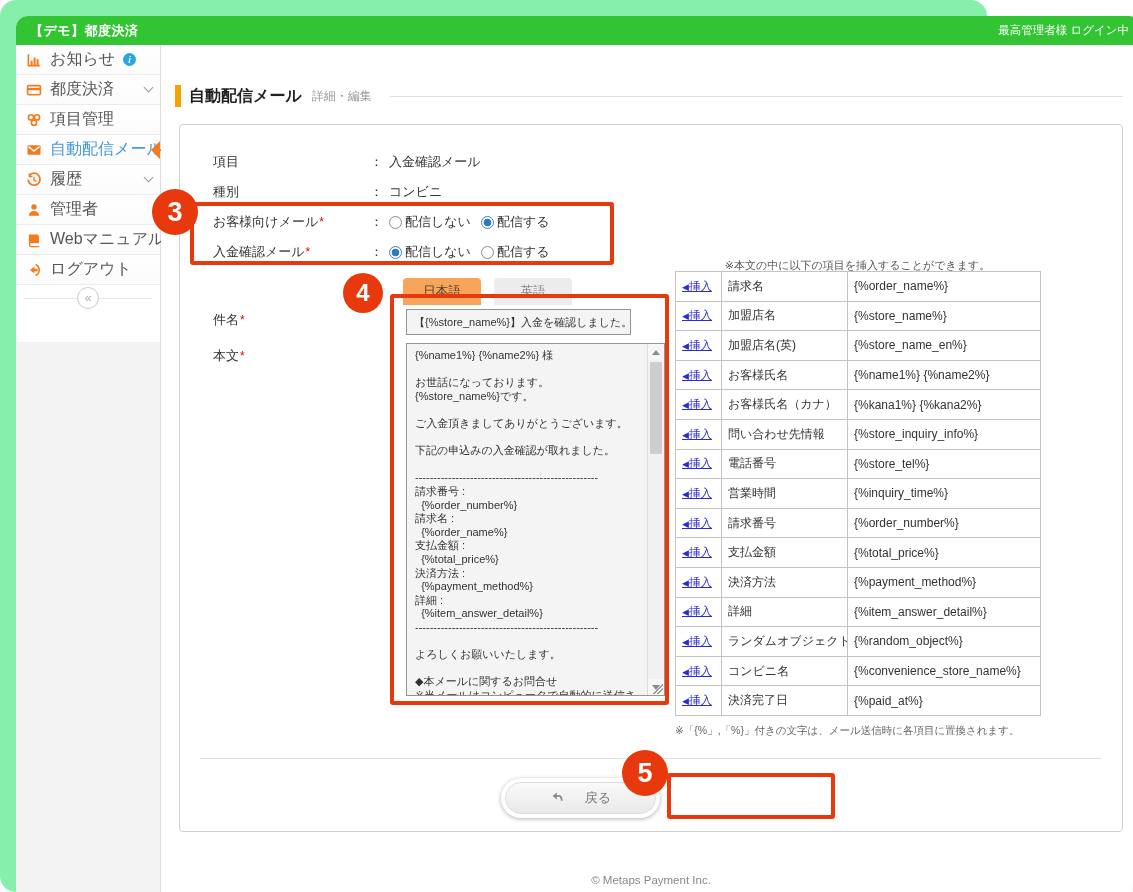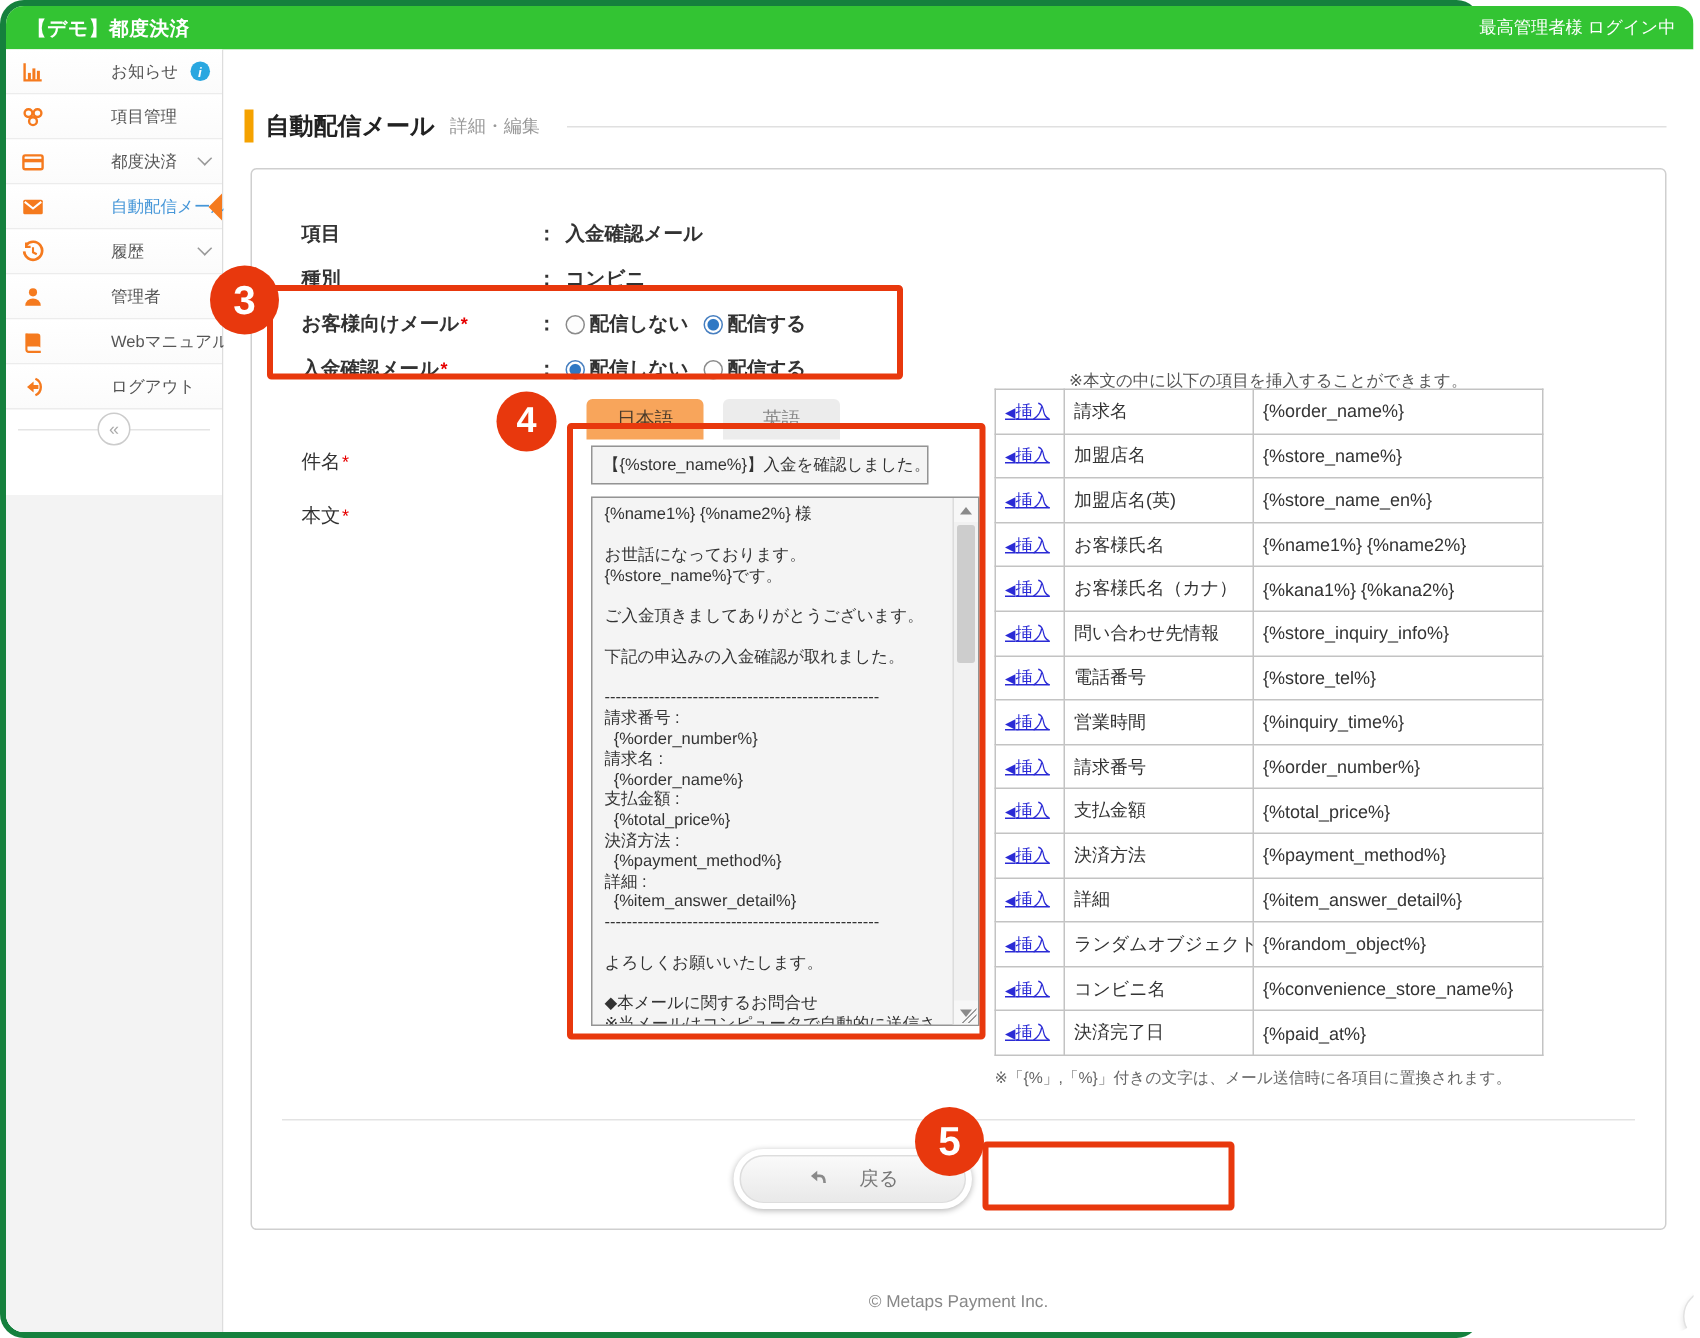--- a/index.html
+++ b/index.html
@@ -1,31 +1,31 @@
 <!DOCTYPE html>
 <html style="--header-green: #33c433; --accent-orange: #f57a1e; --annotation-red: #e8380d; --link-blue: #2b2bd5; --active-blue: #4596d8;"><head>
 <meta charset="utf-8">
 <style>
   * { margin:0; padding:0; box-sizing:border-box; }
   body { background:#fff; font-family:"Liberation Sans","DejaVu Sans",sans-serif; }
-  .frame { width:987px; height:892px; background:#15803d; border-radius:16px; padding:4px; position:relative; }
+  .frame { width:987px; height:892px; background:#86efac; border-radius:16px; padding:16px; position:relative; }
   .screen { width:1125px; height:884px; background:#fff; border-radius:12px; overflow:hidden; position:relative; }
 
   
   .topbar { position:absolute; left:0; top:0; width:100%; height:29px; background:var(--header-green,#33c433);
             display:flex; align-items:center; justify-content:space-between; padding:0 12px 0 14px; }
   .topbar .app-title { color:#fff; font-weight:bold; font-size:13px; letter-spacing:.5px; }
   .topbar .login-status { color:#fff; font-size:11.5px; }
 
   
   .sidebar { position:absolute; left:0; top:29px; bottom:0; width:145px; background:#fff; border-right:1px solid #ddd; }
   .sb-item { position:relative; height:30px; display:flex; align-items:center; gap:8px; padding:0 8px 0 10px;
              border-bottom:1px solid #ececec; background:linear-gradient(#fff,#fbfbfb); cursor:pointer; }
   .sb-icon { width:16px; height:16px; display:inline-flex; align-items:center; justify-content:center; flex:none; }
-  .sb-label { font-size:11px; color:#555; white-space:nowrap;margin-left:36px; }
+  .sb-label { font-size:16px; color:#555; white-space:nowrap; }
   .sb-item.active .sb-label { color:var(--active-blue,#4596d8); }
   .sb-info { display:none; width:13px; height:13px; border-radius:50%; background:#2aa7e0; color:#fff; font-size:9px;
              font-weight:bold; align-items:center; justify-content:center; font-style:italic; }
   .sb-chevron { display:none; width:7px; height:7px; border-right:1.6px solid #999; border-bottom:1.6px solid #999;
                 transform:rotate(45deg); margin-left:auto; margin-top:-4px; }
   .sb-arrow { display:none; position:absolute; right:0; top:50%; transform:translateY(-50%);
               width:0; height:0; border-top:9px solid transparent; border-bottom:9px solid transparent;
               border-right:9px solid var(--accent-orange,#f57a1e); }
   .sb-collapse-row { position:relative; height:26px; display:flex; align-items:center; justify-content:center; }
   .sb-collapse-row .line { position:absolute; left:8px; right:8px; top:50%; height:1px; background:#e4e4e4; }
@@ -36,21 +36,21 @@
   
   .main { position:absolute; left:145px; top:29px; right:0; bottom:0; background:#fff; }
   .title-row { position:absolute; left:14px; top:38px; right:18px; height:26px; display:flex; align-items:center; gap:8px; }
   .title-bar-accent { width:6px; height:22px; background:#f5a200; flex:none; }
   .page-title { font-size:16px; font-weight:bold; color:#222; white-space:nowrap; }
   .page-subtitle { font-size:12px; color:#999; white-space:nowrap; margin-left:2px; }
   .title-line { flex:1; height:1px; background:#e0e0e0; margin-left:10px; }
 
   .panel { position:absolute; left:18px; top:79px; width:944px; height:708px; border:1px solid #cfcfcf; border-radius:4px; background:#fff; }
 
-  .form-row { position:absolute; left:0; width:470px; height:30px; display:flex; align-items:flex-end;font-weight:bold; }
+  .form-row { position:absolute; left:0; width:470px; height:30px; display:flex; align-items:center; }
   .form-label { width:190px; padding-left:33px; font-size:13px; color:#333; flex:none; }
   .req { color:#e60000; font-size:12px; margin-left:1px; }
   .form-value { font-size:13px; color:#333; display:flex; align-items:center; gap:4px; white-space:nowrap; }
   .colon { margin-right:2px; }
   .opts { display:flex; align-items:center; gap:10px; }
   .opt { display:inline-flex; align-items:center; gap:3px; }
   .radio { width:13px; height:13px; border-radius:50%; border:1px solid #8b8b8b; background:#fdfdfd; display:inline-block; flex:none; }
   .radio.checked { border-color:#477fc0; background:radial-gradient(circle,#2f78c4 0 3.5px,#fff 4.2px); }
 
   .tabs { position:absolute; left:223px; top:153px; display:flex; gap:13px; }
@@ -129,40 +129,40 @@
                 <rect x="10.6" y="7.2" width="2" height="6" fill="#f57a1e"></rect>
               </svg>
             </span>
     <span class="sb-label">お知らせ</span>
     <span class="sb-info" style="display: inline-flex;">i</span>
 
   </div>
           <div class="sb-item">
     <span class="sb-icon">
               <svg viewBox="0 0 16 16" width="16" height="16">
+                <rect x="1.6" y="3.6" width="12.8" height="9.2" rx="1.2" fill="none" stroke="#f57a1e" stroke-width="1.6"></rect>
+                <rect x="1.6" y="5.9" width="12.8" height="2.3" fill="#f57a1e"></rect>
+              </svg>
+            </span>
+    <span class="sb-label">都度決済</span>
+
+    <span class="sb-chevron" style="display: block;"></span>
+
+  </div>
+          <div class="sb-item">
+    <span class="sb-icon">
+              <svg viewBox="0 0 16 16" width="16" height="16">
                 <g fill="none" stroke="#f57a1e" stroke-width="1.6">
                   <circle cx="5" cy="5.4" r="2.6"></circle>
                   <circle cx="11" cy="5.4" r="2.6"></circle>
                   <circle cx="8" cy="10.8" r="2.6"></circle>
                 </g>
               </svg>
             </span>
     <span class="sb-label">項目管理</span>
-
-  </div>
-          <div class="sb-item">
-    <span class="sb-icon">
-              <svg viewBox="0 0 16 16" width="16" height="16">
-                <rect x="1.6" y="3.6" width="12.8" height="9.2" rx="1.2" fill="none" stroke="#f57a1e" stroke-width="1.6"></rect>
-                <rect x="1.6" y="5.9" width="12.8" height="2.3" fill="#f57a1e"></rect>
-              </svg>
-            </span>
-    <span class="sb-label">都度決済</span>
-
-    <span class="sb-chevron" style="display: block;"></span>
 
   </div>
           <div class="sb-item active">
     <span class="sb-icon">
               <svg viewBox="0 0 16 16" width="16" height="16">
                 <rect x="1.5" y="3.2" width="13" height="9.6" rx="1" fill="#f57a1e"></rect>
                 <path d="M2.5 4.6 L8 9 L13.5 4.6" fill="none" stroke="#fff" stroke-width="1.4"></path>
               </svg>
             </span>
     <span class="sb-label">自動配信メール</span>

